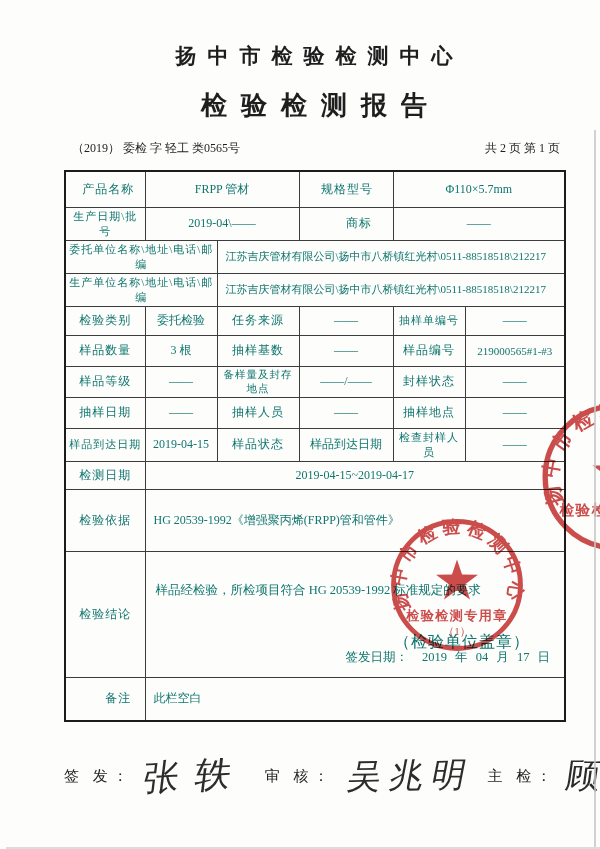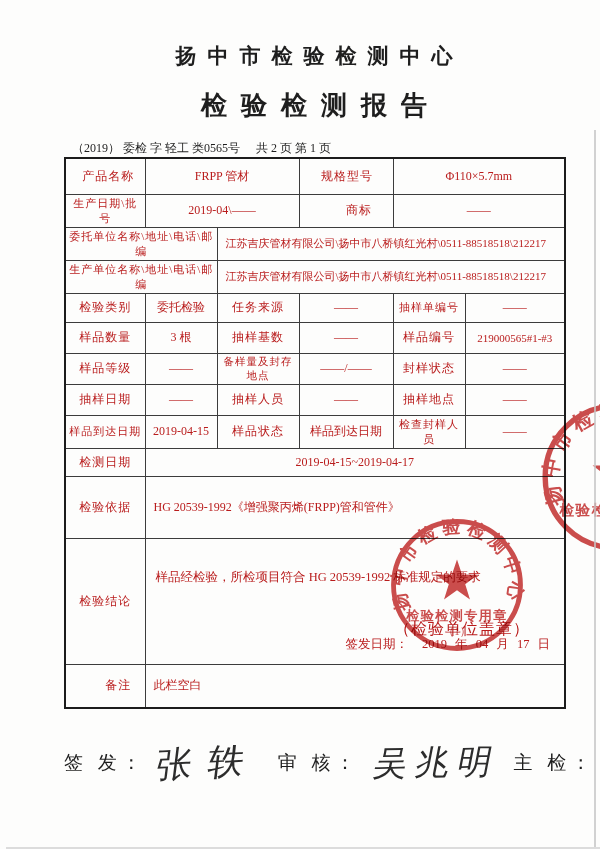--- a/index.html
+++ b/index.html
@@ -4,47 +4,47 @@
 <style>
   html,body{margin:0;padding:0;background:#e8e8e8;}
   .page{position:relative;width:600px;height:849px;background:#fdfdfc;
         font-family:"Liberation Serif","DejaVu Serif",serif;color:#1e1e1e;
         overflow:hidden;margin:0 auto;}
   .content{padding:34px 36px 0 64px;}
 
   
   .org-title{text-align:center;font-size:21px;font-weight:700;letter-spacing:11px;text-indent:11px;margin-top:8px;}
   .doc-title{text-align:center;font-size:26px;font-weight:700;letter-spacing:14px;text-indent:14px;margin-top:18px;}
-  .refline{display:flex;justify-content:flex-start;align-items:flex-end;
-           font-size:12px;margin-top:17px;padding:0 4px 0 8px;gap:16px;}
+  .refline{display:flex;justify-content:space-between;align-items:flex-end;
+           font-size:12px;margin-top:17px;margin-bottom:13px;padding:0 4px 0 8px;}
 
   
   table.rpt{border-collapse:collapse;width:500px;table-layout:fixed;border:2px solid #1c1c1c;}
   table.rpt td{border:1px solid #3c3c3c;font-size:12px;text-align:center;
-               vertical-align:middle;padding:1px 2px;overflow:hidden;color:#b91c1c;}
+               vertical-align:middle;padding:1px 2px;overflow:hidden;color:#0f766e;}
   td.lbl{letter-spacing:1px;}
   .ls6{letter-spacing:6px;text-indent:6px;}
   .ls2{letter-spacing:2px;text-indent:2px;}
   .gapw{letter-spacing:26px;text-indent:26px;}
   .fs11{font-size:11px !important;letter-spacing:0;}
   .fs10{font-size:10.5px !important;letter-spacing:0;}
   .leftal{text-align:left !important;padding-left:8px !important;}
   .h36{height:36px}.h32{height:32px}.h29{height:29px}.h31{height:31px}
   .h28{height:28px}.h62{height:62px}.h126{height:126px}.h44{height:44px}
 
   
   .concl-cell{position:relative;}
   .concl-text{position:absolute;top:30px;left:10px;white-space:nowrap;font-size:12.5px;}
   .seal-hint{position:absolute;top:80px;right:34px;font-size:16px;letter-spacing:1px;}
   .date-line{position:absolute;bottom:11px;right:14px;font-size:12.5px;word-spacing:5px;}
   .date-line .dl{margin-right:14px;font-family:Liberation Serif, serif;}
 
   
   .sigrow{display:flex;align-items:center;margin-top:22px;height:64px;}
-  .sl{font-size:19px;letter-spacing:5px;white-space:nowrap;}
+  .sl{font-size:15px;letter-spacing:5px;white-space:nowrap;}
   .sig{font-size:36px;color:#161616;white-space:nowrap;
        transform:rotate(-3deg) skewX(-10deg);opacity:.9;}
   .s1{margin-left:10px;letter-spacing:16px;}
   .s2{margin-left:14px;letter-spacing:8px;font-size:34px;transform:rotate(-1deg) skewX(-12deg);}
   .s3{margin-left:10px;letter-spacing:18px;font-size:34px;transform:rotate(0deg) skewX(-8deg);}
   .lb2{margin-left:18px;}
   .lb3{margin-left:14px;}
 
   
   .stamp{position:absolute;mix-blend-mode:multiply;opacity:.88;pointer-events:none;}

